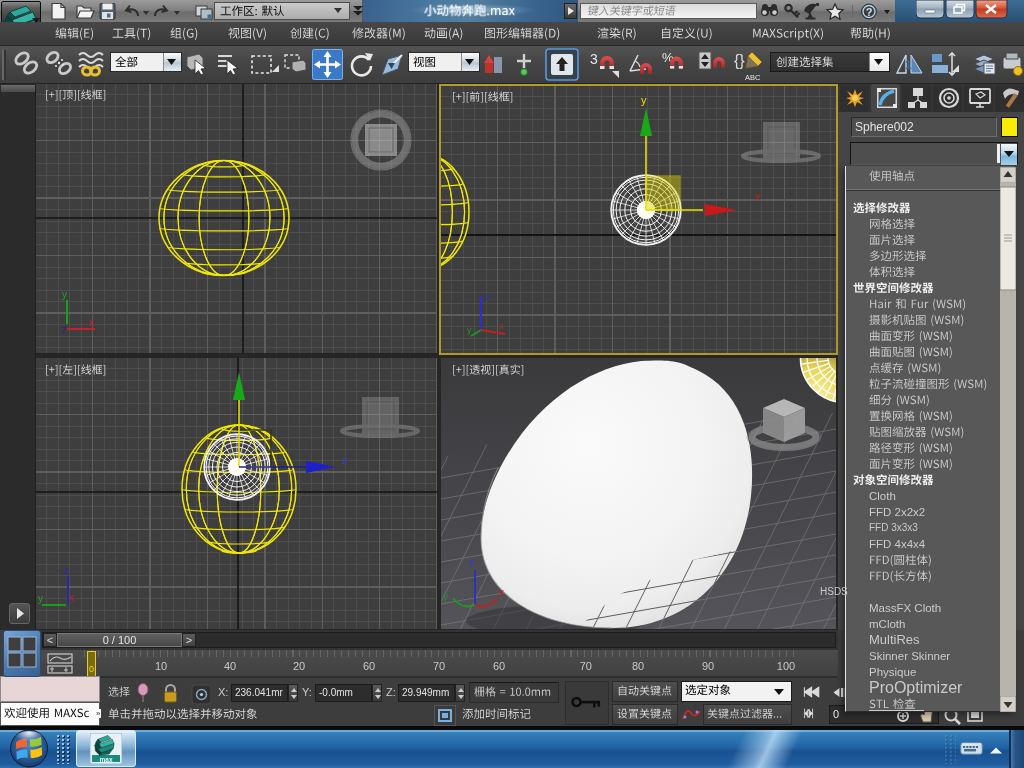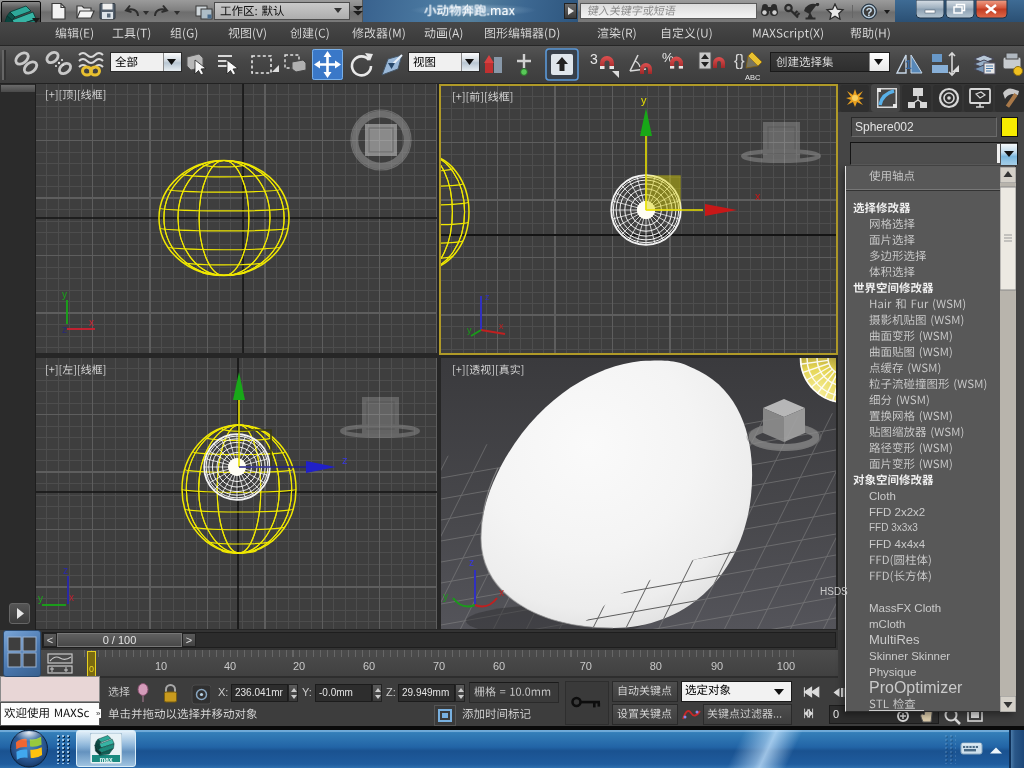--- a/index.html
+++ b/index.html
@@ -951,22 +951,22 @@
 <div class="a" style="left:84px;top:650px;width:716px;height:7px;background:repeating-linear-gradient(to right,#666 0,#666 1px,transparent 1px,transparent 6.95px)"></div>
 <div class="a" style="left:36px;top:676px;width:802px;height:2px;background:#2e2e2e"></div>
 <div class="a" style="left:76px;top:660px;width:30px;text-align:center;color:#c8c8c8;font-size:11px">0</div>
 <div class="a" style="left:146px;top:660px;width:30px;text-align:center;color:#c8c8c8;font-size:11px">10</div>
 <div class="a" style="left:215px;top:660px;width:30px;text-align:center;color:#c8c8c8;font-size:11px">40</div>
 <div class="a" style="left:284px;top:660px;width:30px;text-align:center;color:#c8c8c8;font-size:11px">20</div>
 <div class="a" style="left:354px;top:660px;width:30px;text-align:center;color:#c8c8c8;font-size:11px">60</div>
 <div class="a" style="left:424px;top:660px;width:30px;text-align:center;color:#c8c8c8;font-size:11px">70</div>
 <div class="a" style="left:493px;top:660px;width:30px;text-align:left;color:#c8c8c8;font-size:11px">60</div>
 <div class="a" style="left:562px;top:660px;width:30px;text-align:right;color:#c8c8c8;font-size:11px">70</div>
-<div class="a" style="left:632px;top:660px;width:30px;text-align:right;color:#c8c8c8;font-size:11px">80</div>
-<div class="a" style="left:702px;top:660px;width:30px;text-align:center;color:#c8c8c8;font-size:11px">90</div>
+<div class="a" style="left:632px;top:660px;width:30px;text-align:left;color:#c8c8c8;font-size:11px">80</div>
+<div class="a" style="left:702px;top:660px;width:30px;color:#c8c8c8;font-size:11px">90</div>
 <div class="a" style="left:771px;top:660px;width:30px;text-align:center;color:#c8c8c8;font-size:11px">100</div>
 <svg class="a" style="left:47px;top:653px" width="26" height="22" viewBox="0 0 26 22">
 <rect x="1" y="1" width="24" height="9" fill="none" stroke="#c8c8c8" stroke-width="1.2"></rect>
 <path d="M3 8 Q8 2 13 5 T24 4" fill="none" stroke="#c8c8c8" stroke-width="1.2"></path>
 <rect x="1" y="13" width="24" height="7" fill="none" stroke="#c8c8c8" stroke-width="1.2"></rect>
 <path d="M5 14 L5 19 M3 16 L7 16 M19 14 L19 19 M17 17 L21 17" stroke="#c8c8c8" stroke-width="1"></path>
 </svg>
 <div class="a" style="left:87px;top:651px;width:9px;height:26px;background:#7a6a10;border:1.5px solid #e8d020"></div>
 <div class="a" style="left:87px;top:664px;width:9px;text-align:center;color:#f0d820;font-size:9px">0</div>
 <div class="a" style="left:0;top:678px;width:1024px;height:50px;background:#3d3d3d"></div>

